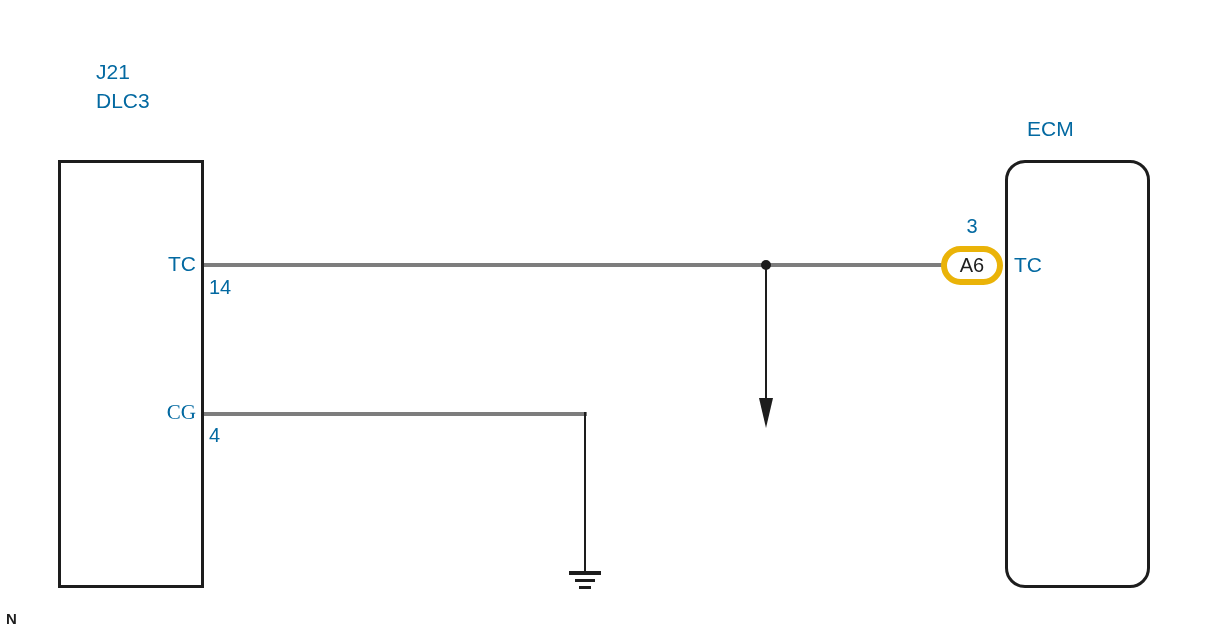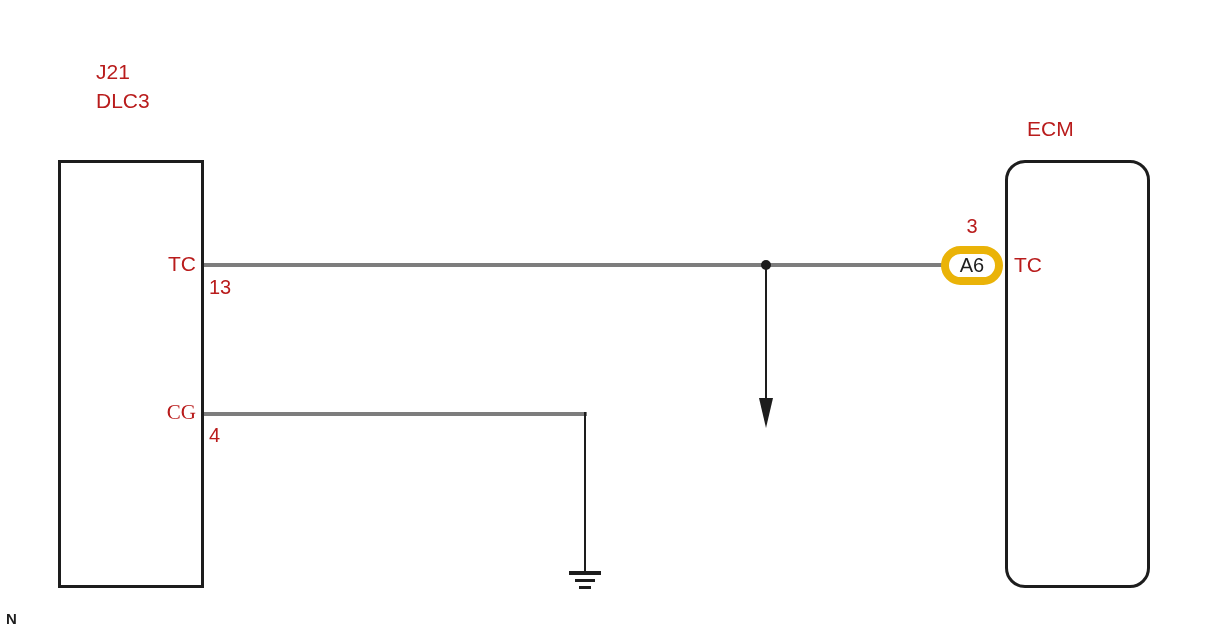--- a/index.html
+++ b/index.html
@@ -15,21 +15,21 @@
     background: #ffffff;
     overflow: hidden;
     color: #1e1e1e;
   }
   .abs { position: absolute; }
 
   
   .lbl {
     font-size: 21px;
     line-height: 1.1;
-    color: #b91c1c;
+    color: #0369a1;
     white-space: pre;
   }
   .component-title { line-height: 29px; }
 
   
   .conn-box {
     left: 58px; top: 160px;
     width: 146px; height: 428px;
     border: 3px solid #1d1d1d;
     box-sizing: border-box;
@@ -71,21 +71,21 @@
   
   .gnd-bar { background: #1d1d1d; }
   .gnd-1 { left: 569px; top: 571px; width: 32px; height: 4px; }
   .gnd-2 { left: 575px; top: 579px; width: 20px; height: 3px; }
   .gnd-3 { left: 579px; top: 586px; width: 12px; height: 3px; }
 
   
   .terminal-oval {
     left: 941px; top: 246px;
     width: 62px; height: 39px;
-    border: 8px solid #eab308;
+    border: 6px solid #eab308;
     border-radius: 20px;
     box-sizing: border-box;
     background: #ffffff;
     display: flex;
     align-items: center;
     justify-content: center;
     font-size: 20px;
   }
 
   
@@ -104,21 +104,21 @@
   <div class="abs wire-h wire-tc"></div>
 
   <div class="abs wire-h wire-cg"></div>
   <div class="abs line-v cg-drop"></div>
 
   <div class="abs gnd-bar gnd-1"></div>
   <div class="abs gnd-bar gnd-2"></div>
   <div class="abs gnd-bar gnd-3"></div>
 
   <div class="abs lbl pin-sig" style="left:130px; top:252px;">TC</div>
-  <div class="abs lbl pin-num" style="left:209px; top:276px;">13</div>
+  <div class="abs lbl pin-num" style="left:209px; top:276px;">14</div>
   <div class="abs lbl pin-sig" style="left:130px; top:401px;font-family:Liberation Serif, serif;">CG</div>
   <div class="abs lbl pin-num" style="left:209px; top:424px;">4</div>
 
   <div class="abs junction-dot"></div>
   <div class="abs line-v arrow-shaft"></div>
   <div class="abs arrow-head"></div>
 
 
   <div class="abs lbl pin-num" style="left:962px; top:215px; width:20px; text-align:center;">3</div>
 

